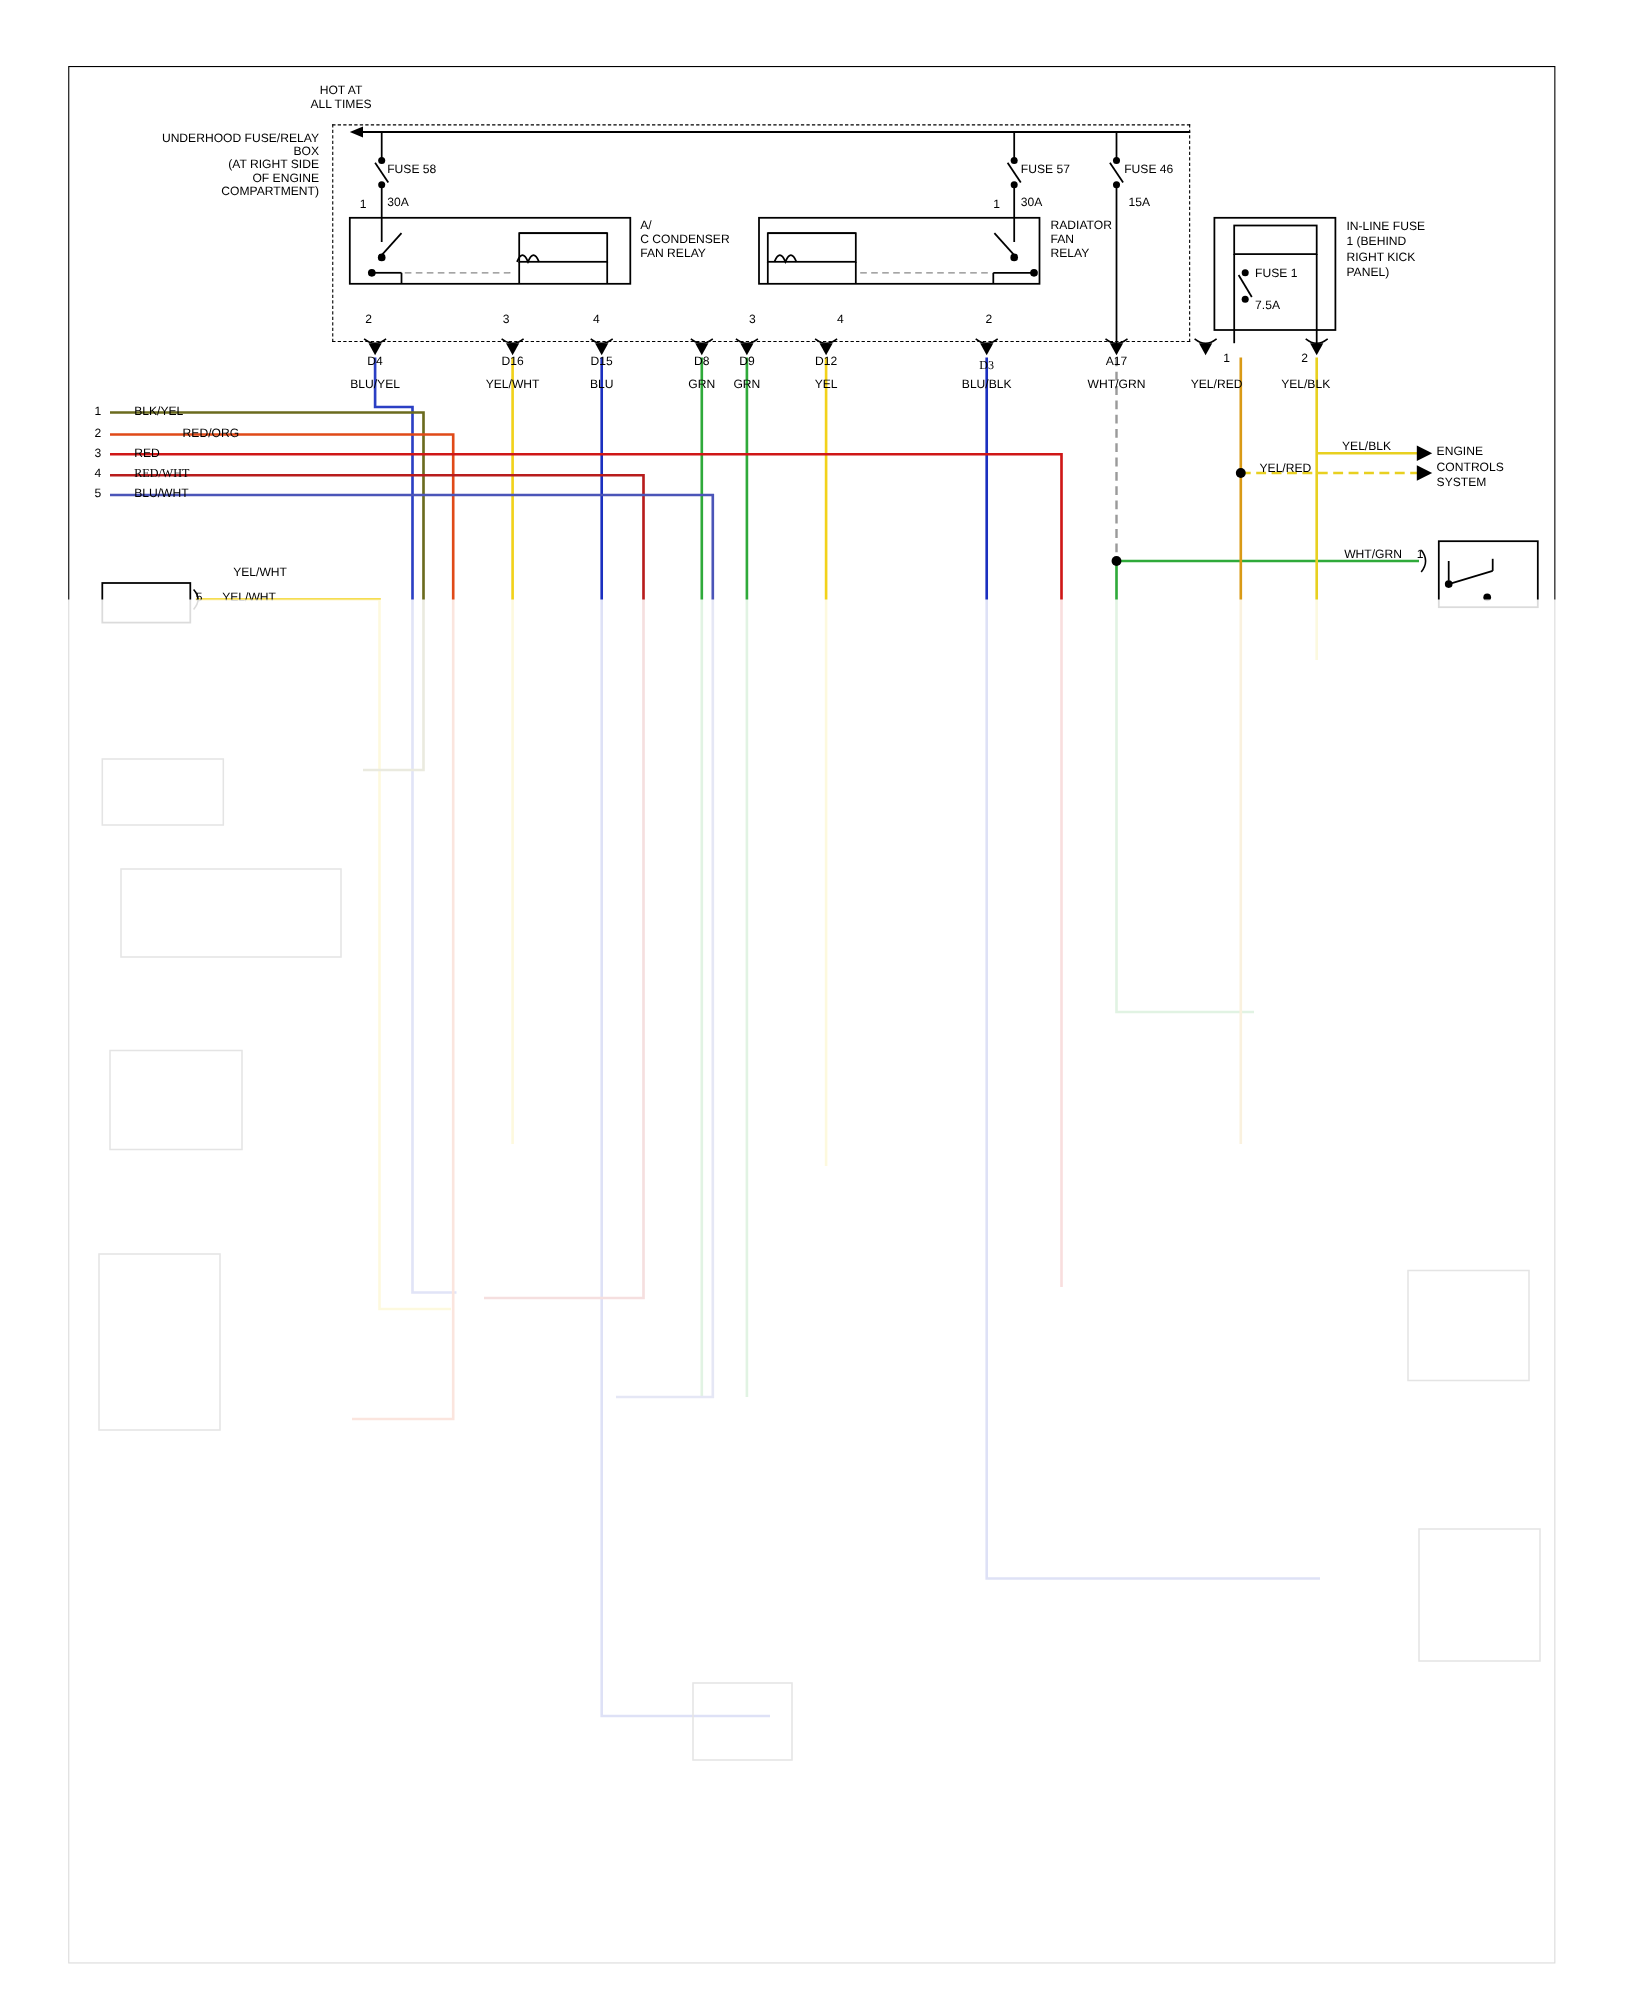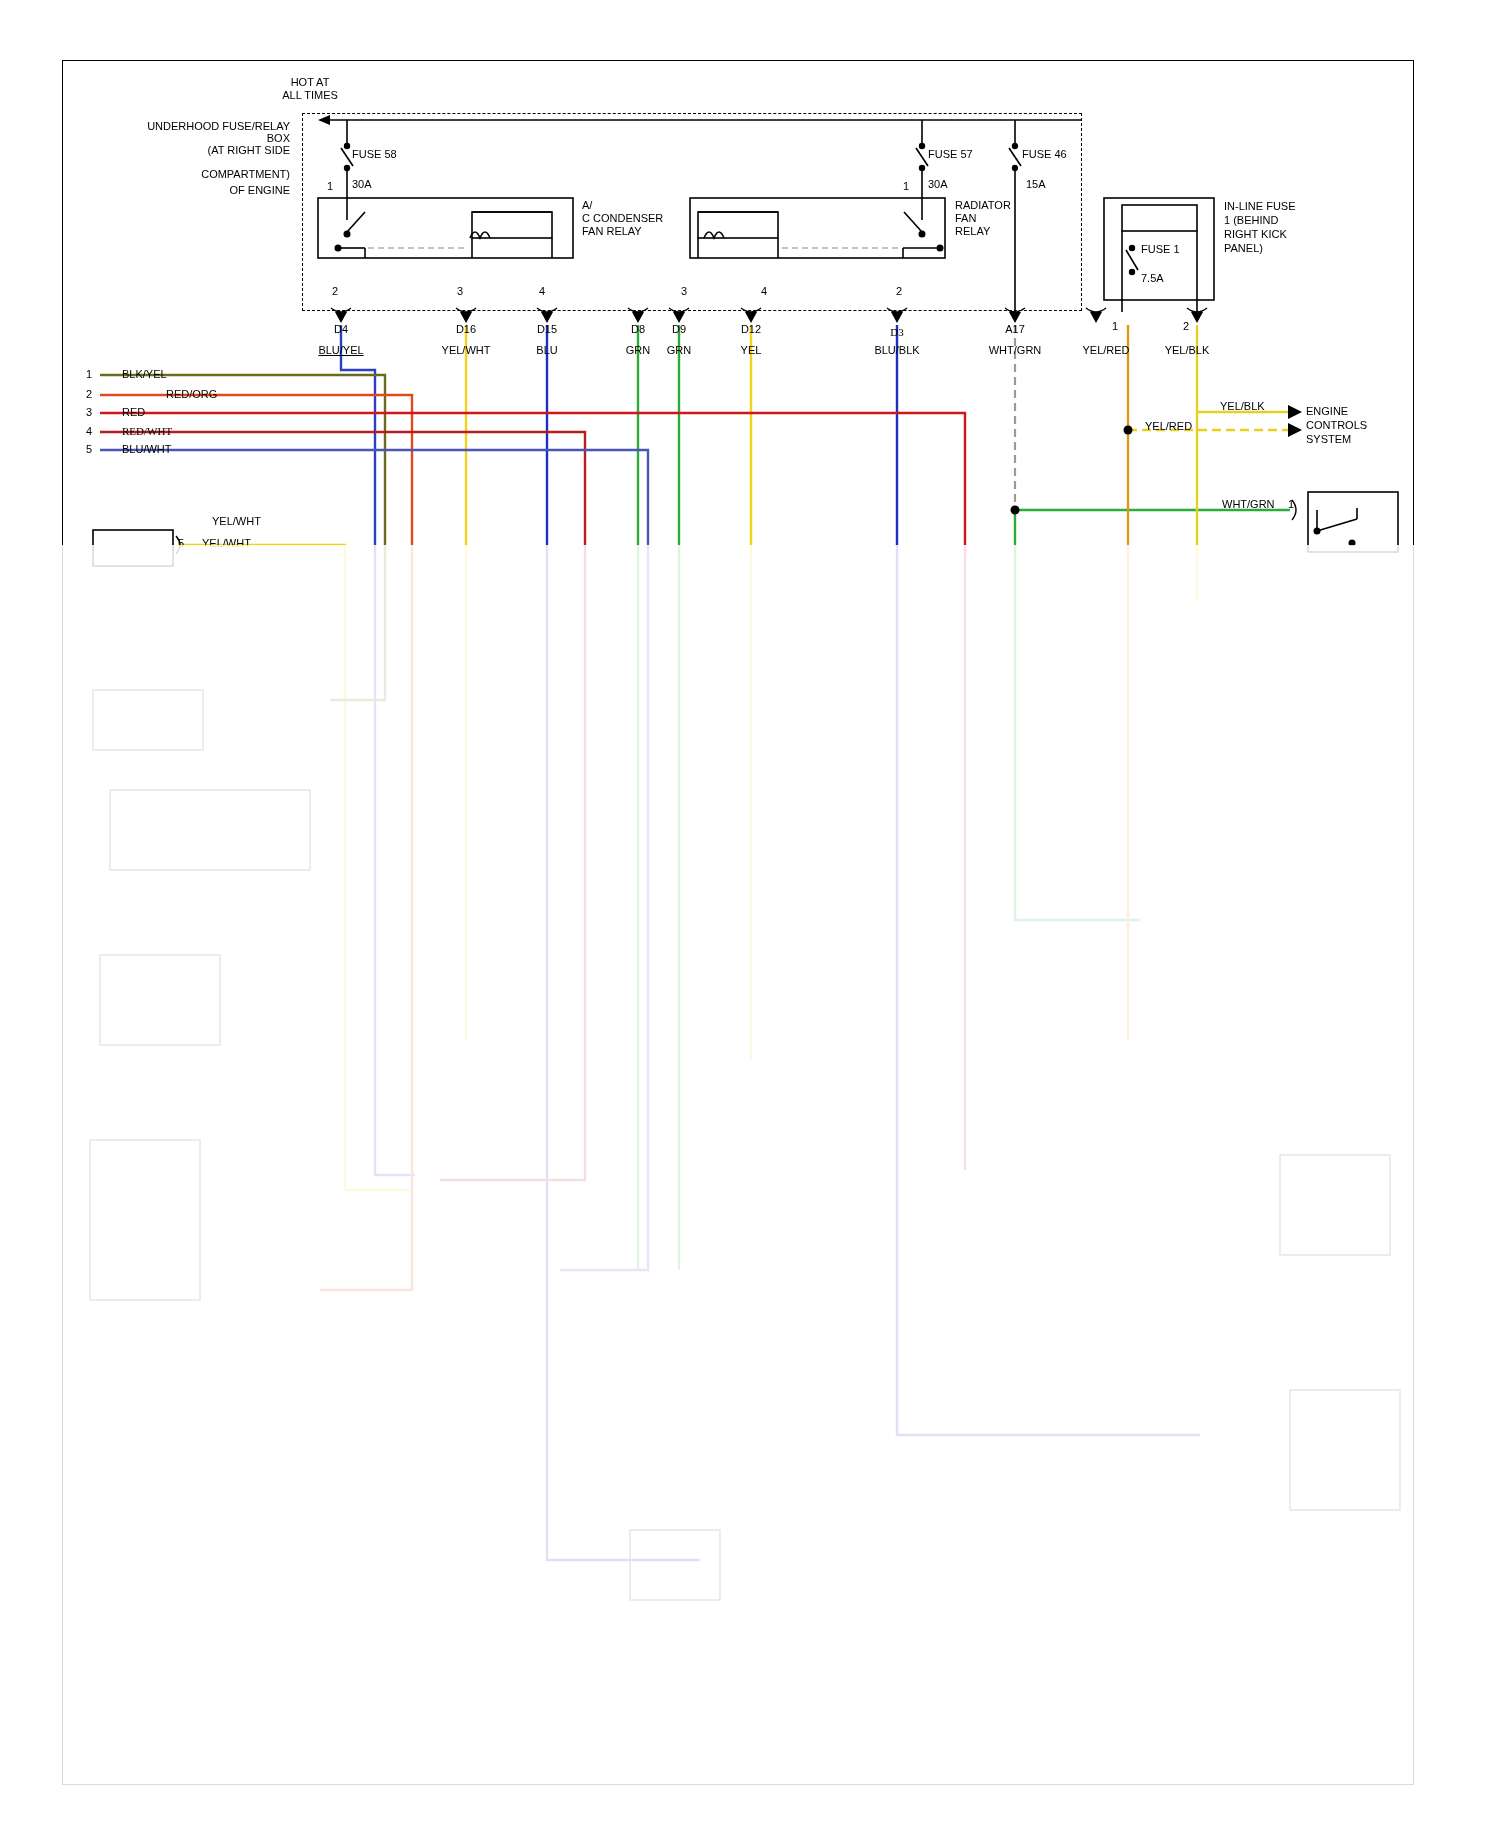--- a/index.html
+++ b/index.html
@@ -19,21 +19,21 @@
 <div id="sheet">
 
   <div class="frame"></div>
 
   <div class="txt ctr" style="left:250px;top:76px;width:120px;">HOT AT</div>
   <div class="txt ctr" style="left:250px;top:89px;width:120px;">ALL TIMES</div>
 
   <div class="txt rt" style="left:100px;top:120px;width:190px;">UNDERHOOD FUSE/RELAY</div>
   <div class="txt rt" style="left:100px;top:132px;width:190px;">BOX</div>
   <div class="txt rt" style="left:100px;top:144px;width:190px;">(AT RIGHT SIDE</div>
-  <div class="txt rt" style="left:100px;top:156px;width:190px;margin-top:28px;">OF ENGINE</div>
+  <div class="txt rt" style="left:100px;top:156px;width:190px;">OF ENGINE</div>
   <div class="txt rt" style="left:100px;top:168px;width:190px;">COMPARTMENT)</div>
 
   <div class="dbox" style="left:302px;top:113px;width:780px;height:198px;border-color:#000;"></div>
 
   <svg width="1500" height="560">
 
     <polyline points="320,120 1082,120" fill="none" stroke="#000" stroke-width="1.6"></polyline>
 
     <polygon points="318,120 330,115 330,125" fill="#000"></polygon>
 
@@ -207,21 +207,21 @@
   <div class="txt" style="left:1141px;top:243px;">FUSE 1</div>
   <div class="txt" style="left:1141px;top:272px;">7.5A</div>
   <div class="txt" style="left:1224px;top:200px;">IN-LINE FUSE</div>
   <div class="txt" style="left:1224px;top:214px;">1 (BEHIND</div>
   <div class="txt" style="left:1224px;top:228px;">RIGHT KICK</div>
   <div class="txt" style="left:1224px;top:242px;">PANEL)</div>
   <div class="txt" style="left:1112px;top:320px;">1</div>
   <div class="txt" style="left:1183px;top:320px;">2</div>
 
   <div class="txt ctr" style="left:311px;top:323px;width:60px;">D4</div>
-  <div class="txt ctr" style="left:303px;top:344px;width:76px;text-decoration:underline;">BLU/YEL</div>
+  <div class="txt ctr" style="left:303px;top:344px;width:76px;">BLU/YEL</div>
 
   <div class="txt ctr" style="left:436px;top:323px;width:60px;">D16</div>
   <div class="txt ctr" style="left:428px;top:344px;width:76px;">YEL/WHT</div>
 
   <div class="txt ctr" style="left:517px;top:323px;width:60px;">D15</div>
   <div class="txt ctr" style="left:513px;top:344px;width:68px;">BLU</div>
 
   <div class="txt ctr" style="left:612px;top:323px;width:52px;">D8</div>
   <div class="txt ctr" style="left:612px;top:344px;width:52px;">GRN</div>
 

